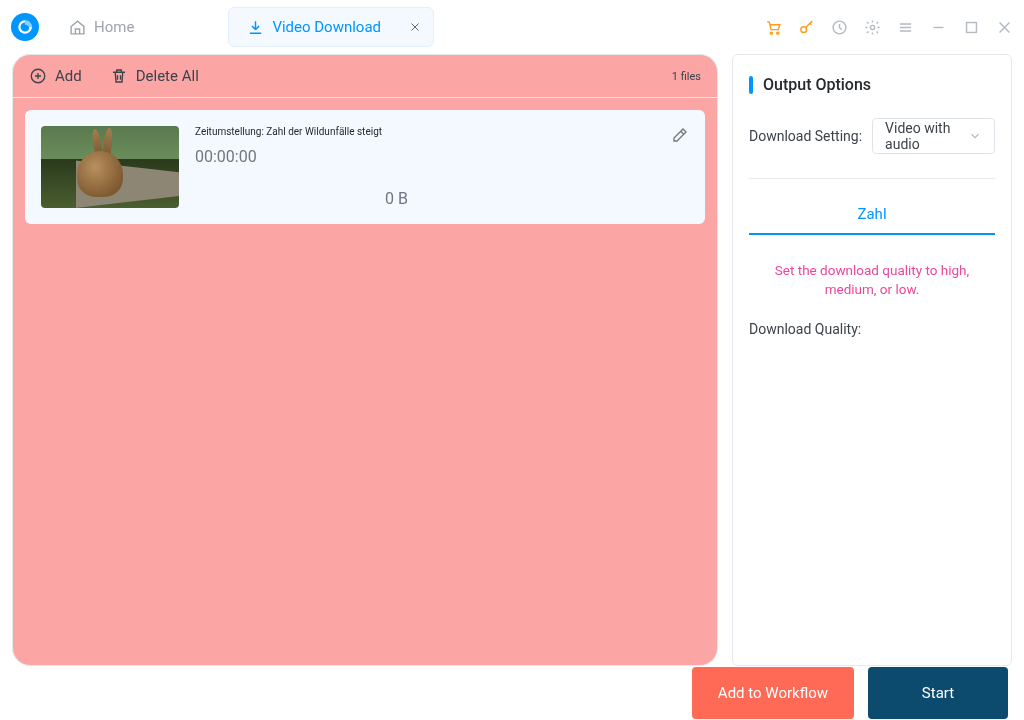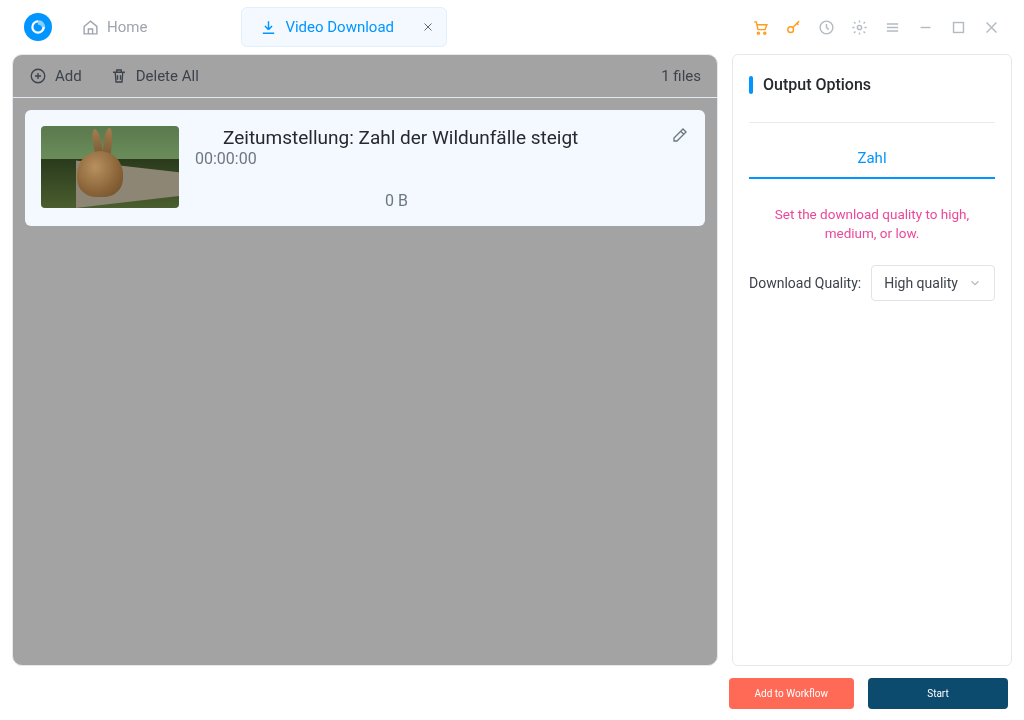--- a/index.html
+++ b/index.html
@@ -1,68 +1,68 @@
 <!DOCTYPE html>
 <html><head>
 <meta charset="utf-8">
 <style>
 * { margin:0; padding:0; box-sizing:border-box; font-family:-apple-system,BlinkMacSystemFont,"Segoe UI",Roboto,Arial,sans-serif; }
 body { width:1024px; height:720px; background:#fff; overflow:hidden; }
 
-.titlebar { height:54px; display:flex; align-items:center; padding:0 24px; }
+.titlebar { height:54px; display:flex; align-items:center; padding:0 11px; }
 .logo { width:28px; height:28px; background:#0095ff; border-radius:50%; display:flex; align-items:center; justify-content:center; }
 .logo svg { width:18px; height:18px; }
 .tab-home { display:flex; align-items:center; gap:8px; margin-left:16px; color:#9ea5ae; font-size:15px; padding:8px 14px; cursor:pointer; }
 .tab-active { display:flex; align-items:center; gap:8px; margin-left:80px; color:#0095ff; font-size:15px; background:#f3f9ff; border:1px solid #e2effd; padding:10px 52px 10px 18px; border-radius:6px; position:relative; cursor:pointer; }
 .tab-close { position:absolute; right:12px; color:#666; }
 .titlebar-right { margin-left:auto; display:flex; align-items:center; gap:16px; }
 .ticon { color:#b3bac2; cursor:pointer; display:flex; }
 .ticon svg { width:17px; height:17px; }
 .ticon.orange { color:#ff9c1a; }
 
 .main { display:flex; height:calc(720px - 54px - 54px); padding:0 12px; gap:14px; }
 
-.left { flex:1; border:1px solid #e4e9ef; border-radius:10px; background:#a3a3a3; overflow:hidden; display:flex; flex-direction:column; }
+.left { flex:1; border:1px solid #e4e9ef; border-radius:18px; background:#fca5a5; overflow:hidden; display:flex; flex-direction:column; }
 .toolbar { display:flex; align-items:center; padding:12px 16px; border-bottom:1px solid #e4e9ef; }
 .tbtn { display:flex; align-items:center; gap:8px; color:#3d434b; font-size:15px; cursor:pointer; }
 .tbtn + .tbtn { margin-left:28px; }
-.files-count { margin-left:auto; color:#3d434b; font-size:15px; }
+.files-count { margin-left:auto; color:#3d434b; font-size:11px; }
 .rows { padding:12px; }
 .row { background:#f3f9ff; border-radius:6px; padding:16px; display:flex; gap:16px; }
 .thumb { width:138px; height:82px; border-radius:4px; position:relative; overflow:hidden; }
 .sky { position:absolute; inset:0 0 60% 0; background:linear-gradient(#5a7a4e,#6b8c5a); }
 .grass { position:absolute; top:40%; left:0; right:0; bottom:0; background:linear-gradient(#2a3a1c,#4a5e2f); }
 .path { position:absolute; top:42%; left:25%; right:0; bottom:0; background:#8e8674; clip-path:polygon(0 0,100% 25%,100% 75%,0 100%); }
 .hare { position:absolute; left:26%; top:30%; width:46px; height:46px; border-radius:50% 50% 40% 40%; background:radial-gradient(ellipse at 40% 35%,#b89060 0%,#8a6438 60%,#6a4a28 100%); }
 .ear1 { position:absolute; left:38%; top:4%; width:8px; height:26px; background:linear-gradient(#a57d4e,#7a5a35); border-radius:60% 60% 20% 20%; transform:rotate(-10deg); }
 .ear2 { position:absolute; left:46%; top:2%; width:8px; height:28px; background:linear-gradient(#a57d4e,#7a5a35); border-radius:60% 60% 20% 20%; transform:rotate(6deg); }
 .row-info { flex:1; display:flex; flex-direction:column; justify-content:space-between; }
 .row-top { display:flex; align-items:flex-start; }
-.title { color:#26292d; font-size:19px;margin-left:28px; }
+.title { color:#26292d; font-size:10px; }
 .edit-icon { margin-left:auto; color:#6f7782; cursor:pointer; }
 .row-stats { display:flex; color:#6f7782; font-size:16px; }
 .st1 { width:190px; }
 .st2 { flex:1; text-align:center; }
 .st3 { text-align:right;margin-top:42px; }
 
 .right { width:280px; border:1px solid #e4e9ef; border-radius:6px; background:#fff; padding:20px 16px; display:flex; flex-direction:column; }
 .panel-title { display:flex; align-items:center; gap:10px; color:#26292d; font-size:16px; font-weight:500; margin-bottom:24px; }
 .panel-title::before { content:""; width:4px; height:18px; background:#0095ff; border-radius:2px; }
 .formrow { display:flex; align-items:center; gap:10px; margin-bottom:20px; }
 .formrow .lbl { color:#3d434b; font-size:14px; white-space:nowrap; }
 .select { flex:1; height:36px; border:1px solid #dfe4ea; border-radius:4px; display:flex; align-items:center; padding:0 12px; color:#3d434b; font-size:14px; position:relative; cursor:pointer; background:#fff; }
 .select .chev { margin-left:auto; color:#b3bac2; }
 .divider { height:1px; background:#e8ecF0; margin:4px 0 16px; }
 .tabs2 { display:flex; }
 .tab2 { flex:1; text-align:center; padding:10px 0; color:#9ea5ae; font-size:15px; cursor:pointer; border-bottom:1px solid #e8ecf0; }
 .tab2.active { color:#0095ff; border-bottom:2px solid #0095ff; }
 .hint { text-align:center; color:#ec4899; font-size:13.5px; margin:26px 20px 22px; line-height:1.4; }
 
 .footer { height:54px; display:flex; align-items:center; justify-content:flex-end; gap:14px; padding:0 16px; }
-.btn { height:31px; border:none; border-radius:4px; font-size:10px; padding:0 26px; cursor:pointer; color:#fff; }
+.btn { height:52px; border:none; border-radius:4px; font-size:15px; padding:0 26px; cursor:pointer; color:#fff; }
 .btn-workflow { background:#ff6a56; }
 .btn-start { background:#0c4a6e; min-width:140px; }
 
 svg { display:block; }
 </style>
 </head>
 <body>
 
 <div class="titlebar">
   <div class="logo">
@@ -179,35 +179,38 @@
             <span class="st1">00:00:00</span>
             <span class="st3">0 B</span>
           </div>
         </div>
       </div>
     </div>
   </div>
 
   <div class="right">
     <div class="panel-title">Output Options</div>
-    <div class="divider"></div>
-    <div class="tabs2">
-      <div class="tab2 active">Zahl</div>
-    </div>
-    <div class="hint">Set the download quality to high, medium, or low.</div>
     <div class="formrow">
-      <span class="lbl">Download Quality:</span>
+      <span class="lbl">Download Setting:</span>
       <div class="select">
-        <span>High quality</span>
+        <span>Video with audio</span>
         <span class="chev">
             <svg width="14" height="14" viewBox="0 0 24 24" fill="none" stroke="currentColor" stroke-width="2">
               <path d="M6 9l6 6 6-6"></path>
             </svg>
           </span>
       </div>
     </div>
+    <div class="divider"></div>
+    <div class="tabs2">
+      <div class="tab2 active">Zahl</div>
+    </div>
+    <div class="hint">Set the download quality to high, medium, or low.</div>
+    <div class="formrow">
+      <span class="lbl">Download Quality:</span>
+    </div>
   </div>
 </div>
 
 <div class="footer">
   <button class="btn btn-workflow">Add to Workflow</button>
   <button class="btn btn-start">Start</button>
 </div>
 
 </body></html>

